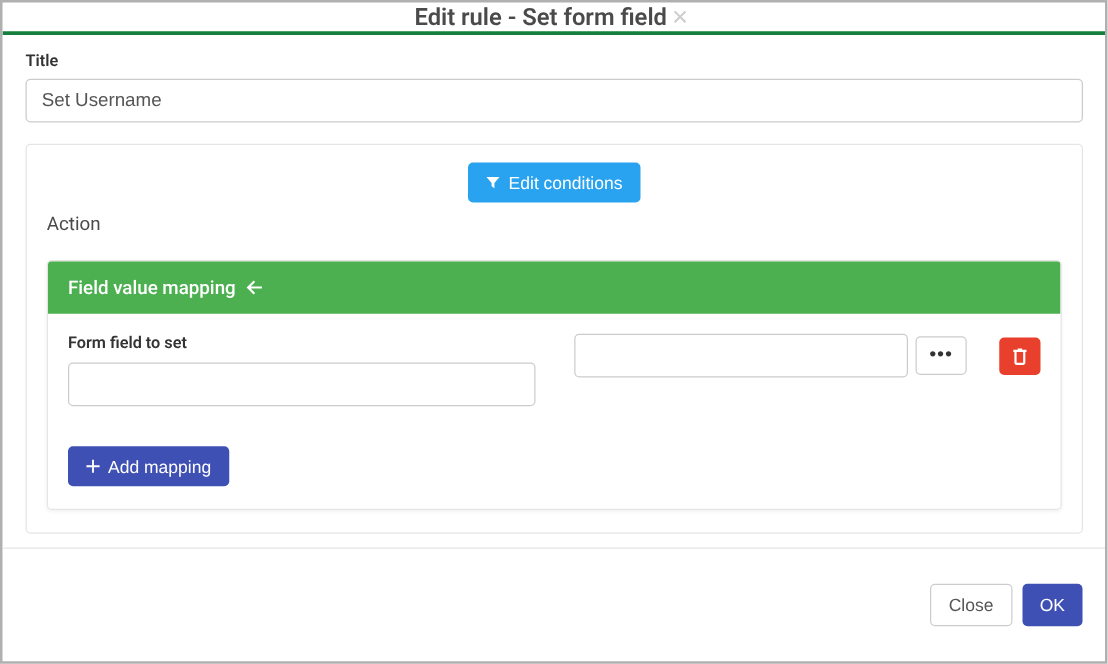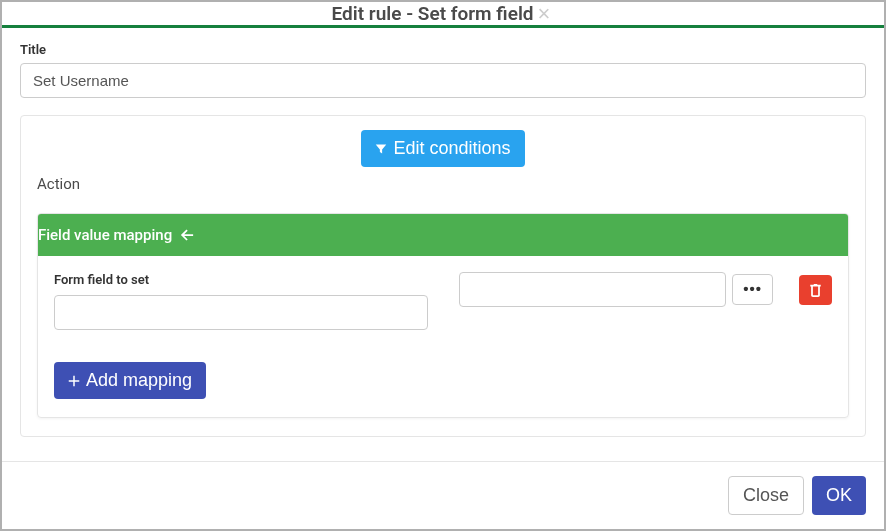--- a/index.html
+++ b/index.html
@@ -77,21 +77,21 @@
       display: flex;
       justify-content: center;
       margin-bottom: 8px;
     }
     .btn {
       display: inline-flex;
       align-items: center;
       justify-content: center;
       gap: 6px;
       padding: 8px 14px;
-      font-size: 18px;
+      font-size: 14px;
       font-weight: 500;
       border: none;
       border-radius: 4px;
       cursor: pointer;
       white-space: nowrap;
     }
     .btn-info {
       background: #29a3ef;
       color: #fff;
     }
@@ -117,21 +117,21 @@
     }
     .mapping-card {
       border: 1px solid #e5e5e5;
       border-radius: 4px;
       overflow: hidden;
       box-shadow: 0 1px 3px rgba(0,0,0,0.05);
     }
     .mapping-header {
       background: #4caf50;
       color: #fff;
-      padding: 12px 0;
+      padding: 12px 16px;
       font-size: 15px;
       font-weight: 500;
       display: flex;
       align-items: center;
       gap: 8px;
     }
     .mapping-body {
       padding: 16px 16px 18px;
     }
     .row {
@@ -173,21 +173,21 @@
     .delete-wrap {
       margin-left: 20px;
     }
     .add-mapping-wrap {
       margin-top: 32px;
     }
     .modal-footer {
       display: flex;
       justify-content: flex-end;
       gap: 8px;
-      padding: 14px 18px;
+      padding: 28px 18px;
       border-top: 1px solid #e5e5e5;
     }
     .icon {
       display: inline-block;
     }
     svg {
       display: block;
     }
   </style>
 </head>

